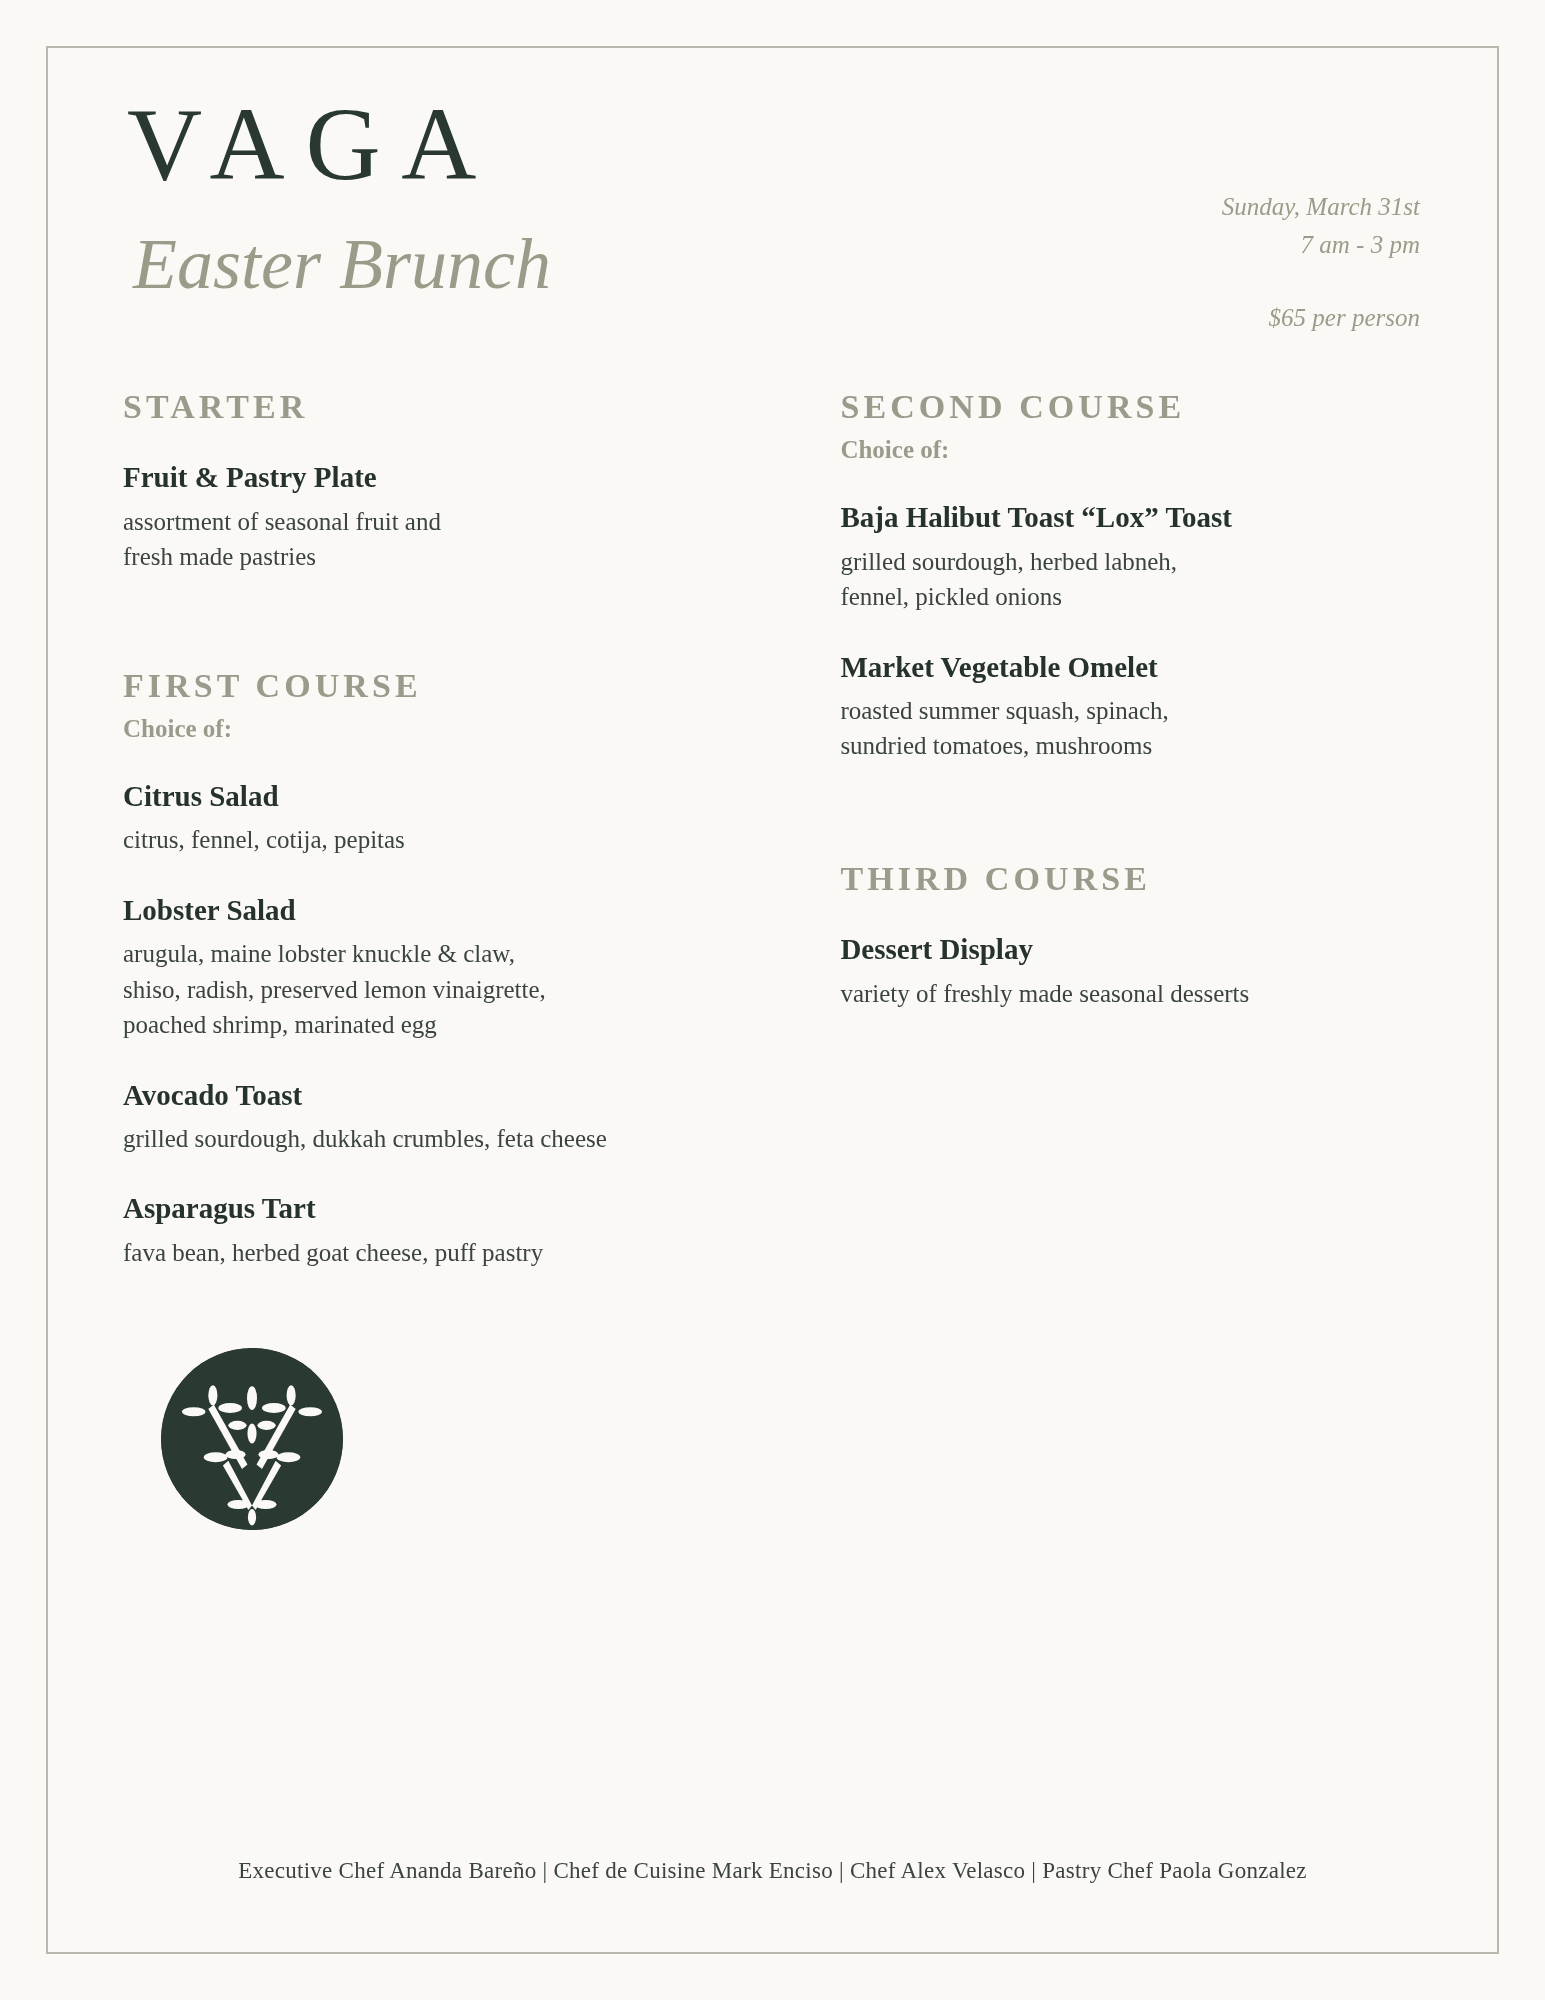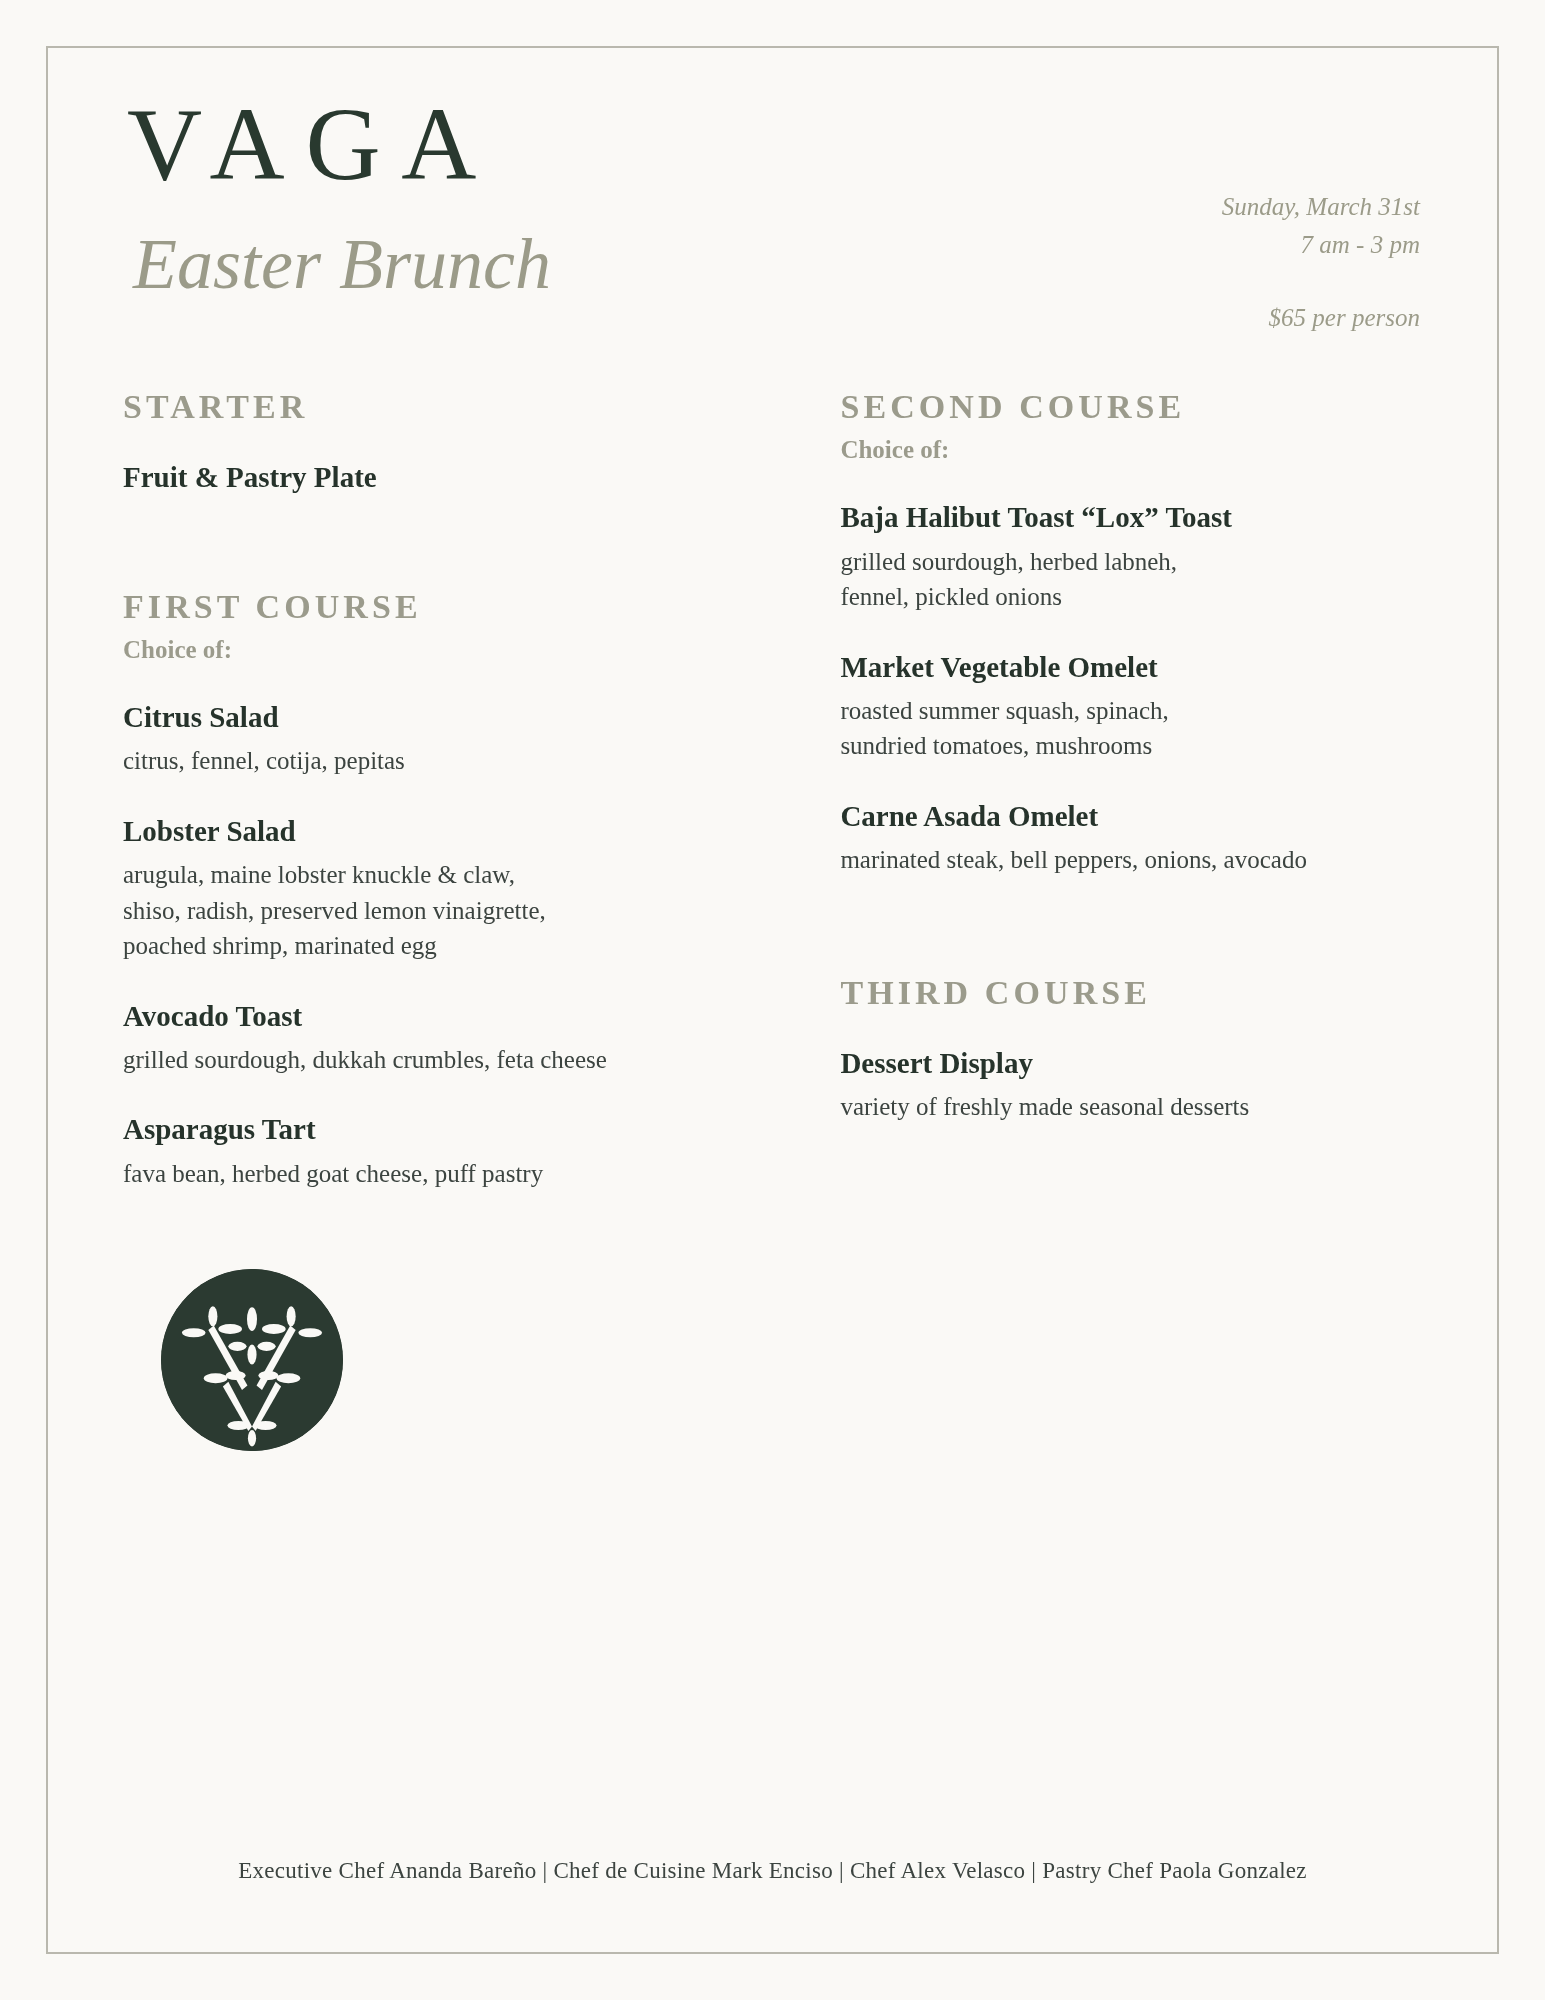--- a/index.html
+++ b/index.html
@@ -176,20 +176,21 @@
       </div>
 
       <div class="columns">
 
         <div class="col col-left">
           <div id="left-sections">
               <div class="section">
                 <h2 class="section-title">STARTER</h2>
                 <div class="item">
                   <div class="item-name">Fruit &amp; Pastry Plate</div>
+                  <div class="item-desc">assortment of seasonal fruit and<br>fresh made pastries</div>
                 </div>
               </div>
               <div class="gap-starter"></div>
               <div class="section">
                 <h2 class="section-title">FIRST COURSE</h2>
                 <div class="choice">Choice of:</div>
                 <div class="item">
                   <div class="item-name">Citrus Salad</div>
                   <div class="item-desc">citrus, fennel, cotija, pepitas</div>
                 </div>
@@ -251,24 +252,20 @@
                 <h2 class="section-title">SECOND COURSE</h2>
                 <div class="choice">Choice of:</div>
                 <div class="item">
                   <div class="item-name">Baja Halibut Toast “Lox” Toast</div>
                   <div class="item-desc">grilled sourdough, herbed labneh,<br>fennel, pickled onions</div>
                 </div>
                 <div class="item">
                   <div class="item-name">Market Vegetable Omelet</div>
                   <div class="item-desc">roasted summer squash, spinach,<br>sundried tomatoes, mushrooms</div>
                 </div>
-                <div class="item">
-                  <div class="item-name">Carne Asada Omelet</div>
-                  <div class="item-desc">marinated steak, bell peppers, onions, avocado</div>
-                </div>
               </div>
               <div class="gap-third"></div>
               <div class="section">
                 <h2 class="section-title">THIRD COURSE</h2>
                 <div class="item">
                   <div class="item-name">Dessert Display</div>
                   <div class="item-desc">variety of freshly made seasonal desserts</div>
                 </div>
               </div>
             </div>

